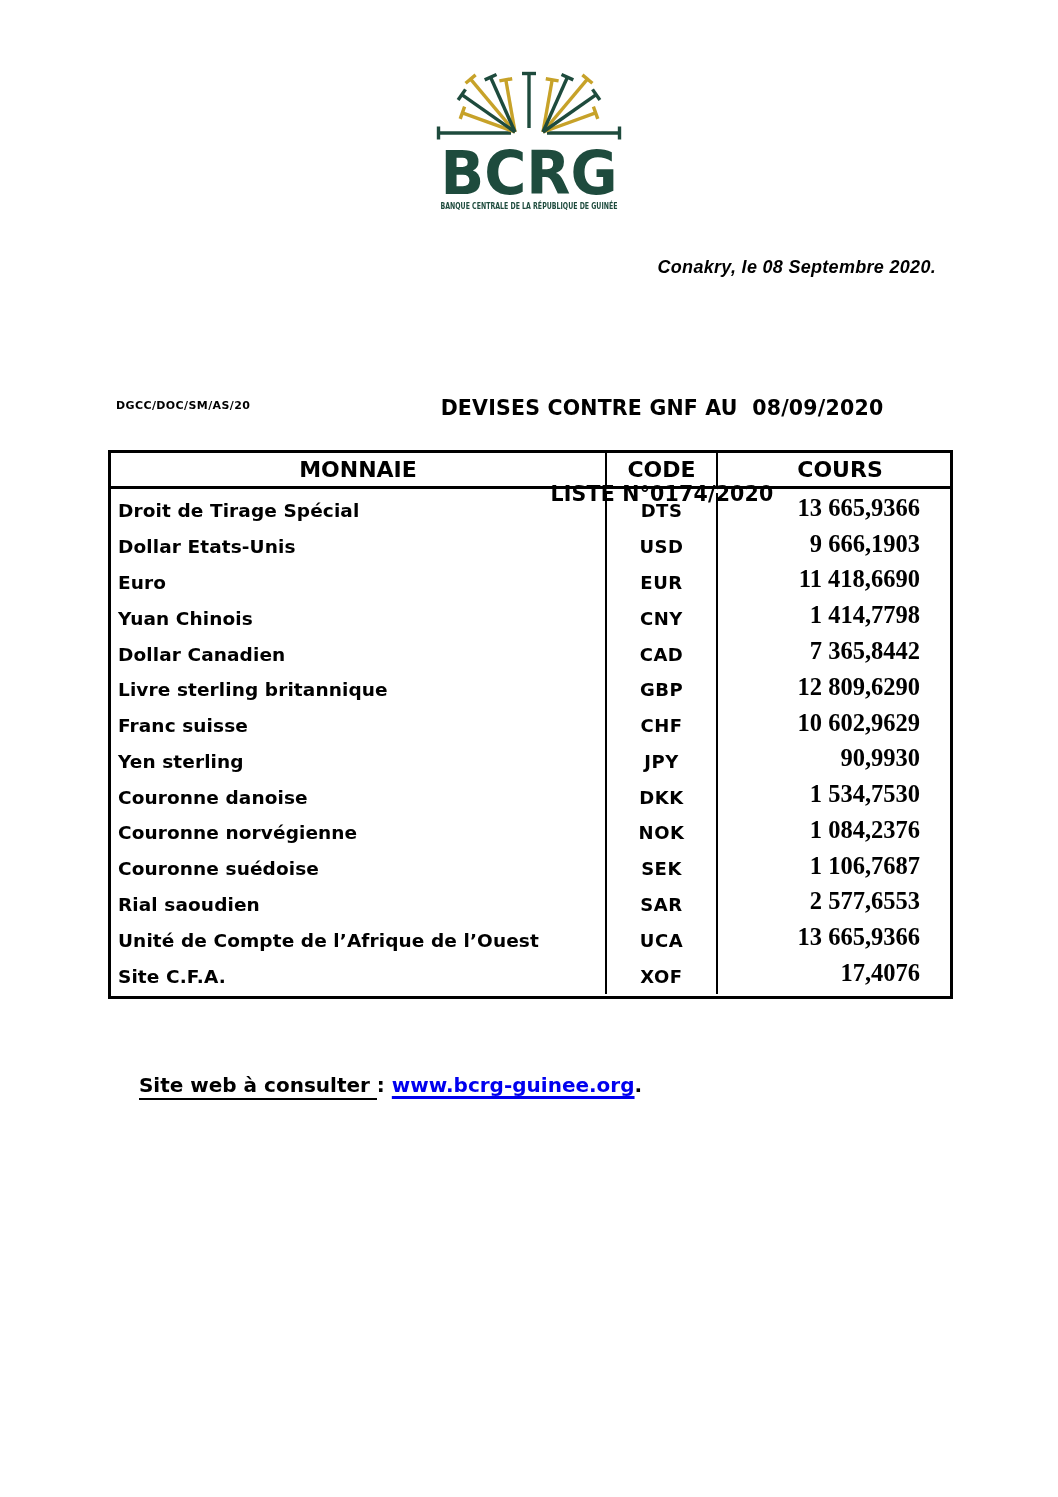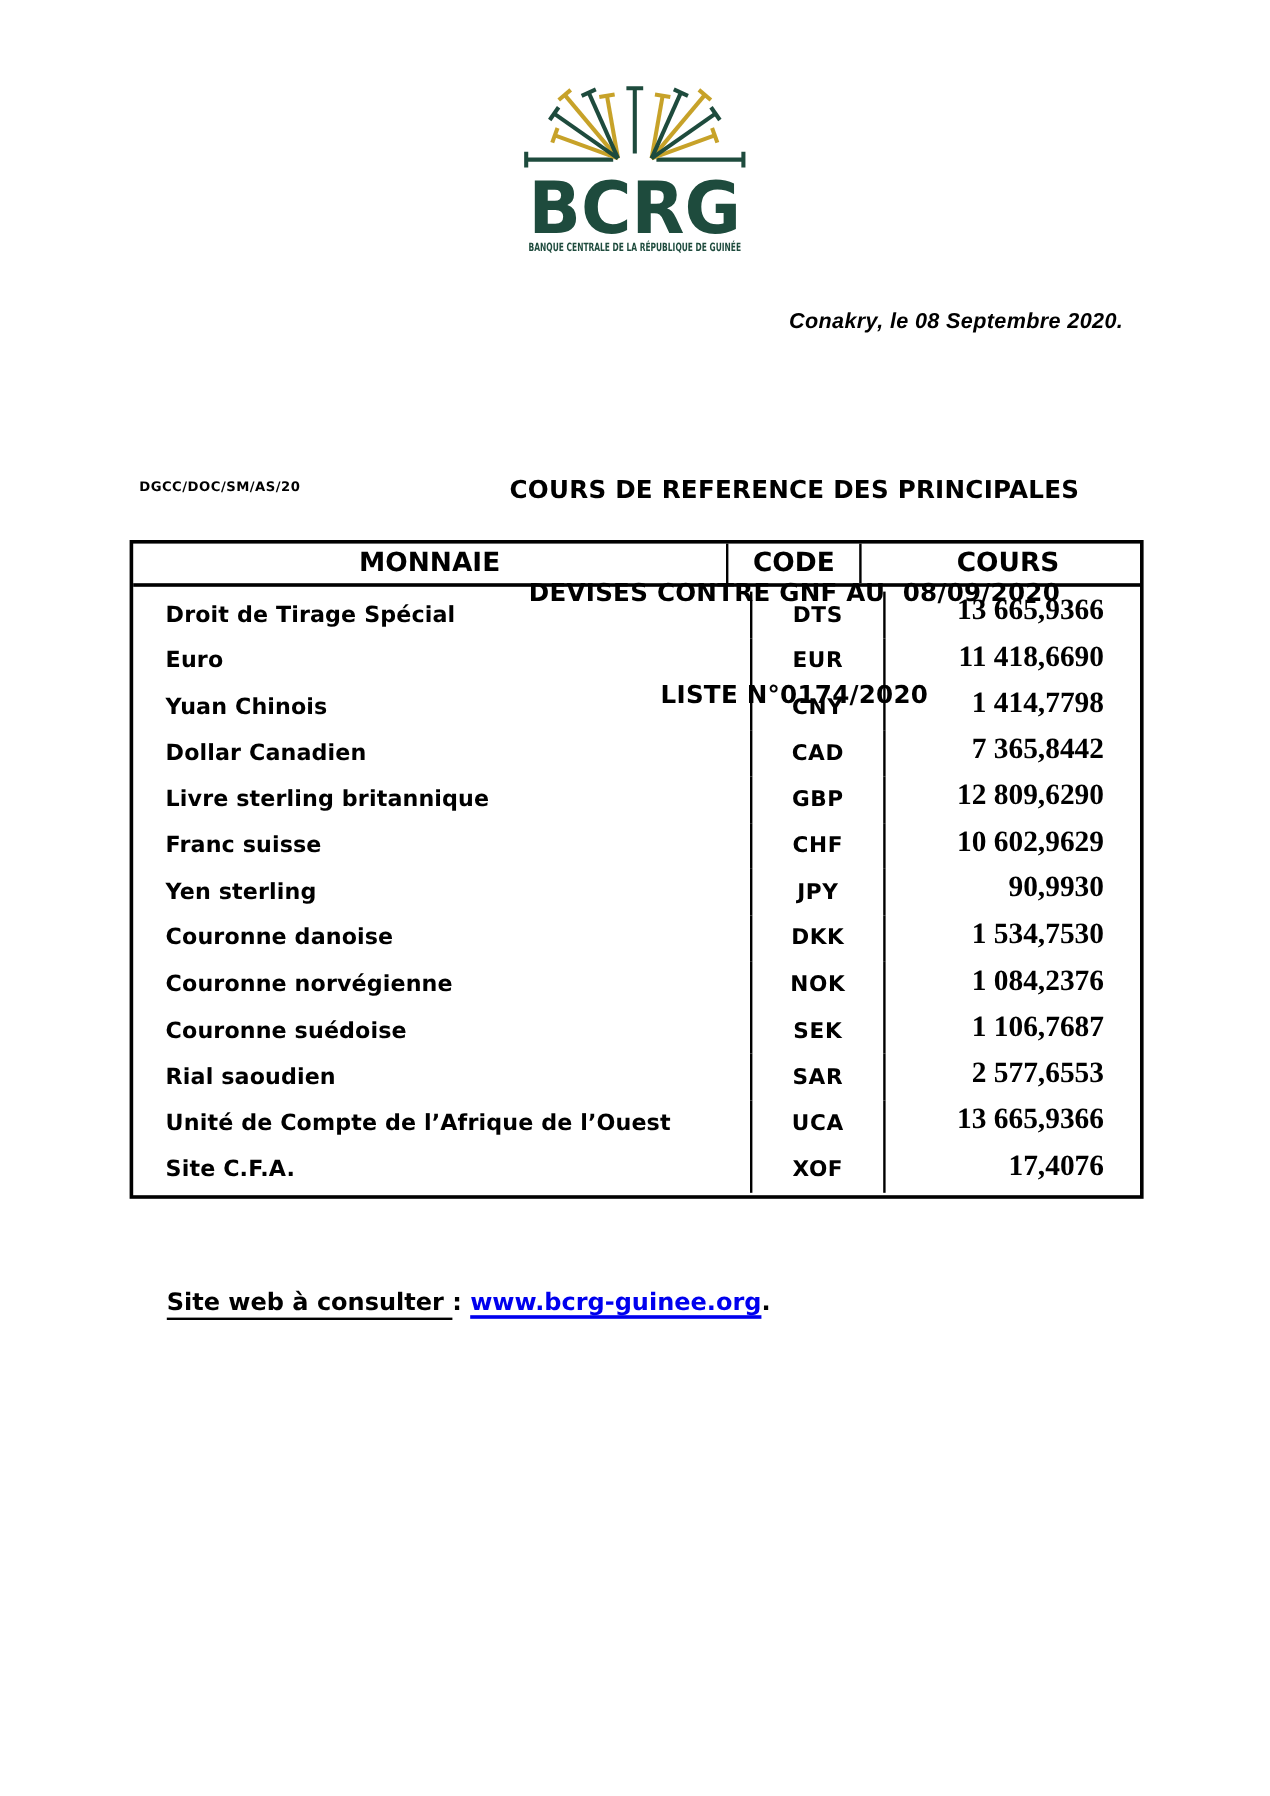--- a/index.html
+++ b/index.html
@@ -39,21 +39,21 @@
   .rates-table{
     position:absolute;top:450px;left:108px;width:845px;height:549px;
     border:3px solid #000;display:flex;flex-direction:column;
   }
   .thead{
     display:flex;flex:0 0 36px;border-bottom:3px solid #000;
     font-size:22px;font-weight:bold;align-items:center;
   }
   .thead .cell{display:flex;align-items:center;justify-content:center;}
   .tbody{display:flex;flex-direction:column;flex:1;padding-top:4px;padding-bottom:2px;}
-  .trow{display:flex;flex:1;min-height:0;margin-left:20px;}
+  .trow{display:flex;flex:1;min-height:0;}
   .cell{height:100%;}
   .col-monnaie{width:494px;flex:0 0 494px;}
   .col-code{width:113px;flex:0 0 113px;border-left:2px solid #000;border-right:2px solid #000;}
   .col-cours{flex:1;padding-left:12px;}
   .trow .col-monnaie{
     display:flex;align-items:center;padding-left:7px;
     font-size:18.5px;font-weight:bold;letter-spacing:.1px;white-space:nowrap;
   }
   .trow .col-code{
     display:flex;align-items:center;justify-content:center;
@@ -128,38 +128,42 @@
     <text x="106" y="128" text-anchor="middle" textLength="177" lengthAdjust="spacingAndGlyphs" font-family="DejaVu Sans, sans-serif" font-size="60" font-weight="bold" fill="var(--green)">BCRG</text>
     <text x="106" y="143" text-anchor="middle" textLength="177" lengthAdjust="spacingAndGlyphs" font-family="DejaVu Sans, sans-serif" font-size="9.5" font-weight="bold" fill="var(--green)">BANQUE CENTRALE DE LA RÉPUBLIQUE DE GUINÉE</text>
   </svg>
 </div>
 
 <div class="dateline">Conakry, le 08 Septembre 2020.</div>
 
 <div class="reference">DGCC/DOC/SM/AS/20</div>
 
 <div class="title-block">
-  <div>COURS DE REFERENCE DES PRINCIPALES</div>
   <div>DEVISES CONTRE GNF AU  08/09/2020</div>
   <div>LISTE N°0174/2020</div>
 </div>
 
 <div class="rates-table">
   <div class="thead">
     <div class="cell col-monnaie">MONNAIE</div>
     <div class="cell col-code">CODE</div>
     <div class="cell col-cours">COURS</div>
   </div>
   <div class="tbody">
   <div class="trow">
     <div class="cell col-monnaie">Droit de Tirage Spécial</div>
     <div class="cell col-code">DTS</div>
     <div class="cell col-cours">13 665,9366</div>
   </div>
 
+  <div class="trow">
+    <div class="cell col-monnaie">Dollar Etats-Unis</div>
+    <div class="cell col-code">USD</div>
+    <div class="cell col-cours">9 666,1903</div>
+  </div>
 
   <div class="trow">
     <div class="cell col-monnaie">Euro</div>
     <div class="cell col-code">EUR</div>
     <div class="cell col-cours">11 418,6690</div>
   </div>
 
   <div class="trow">
     <div class="cell col-monnaie">Yuan Chinois</div>
     <div class="cell col-code">CNY</div>

